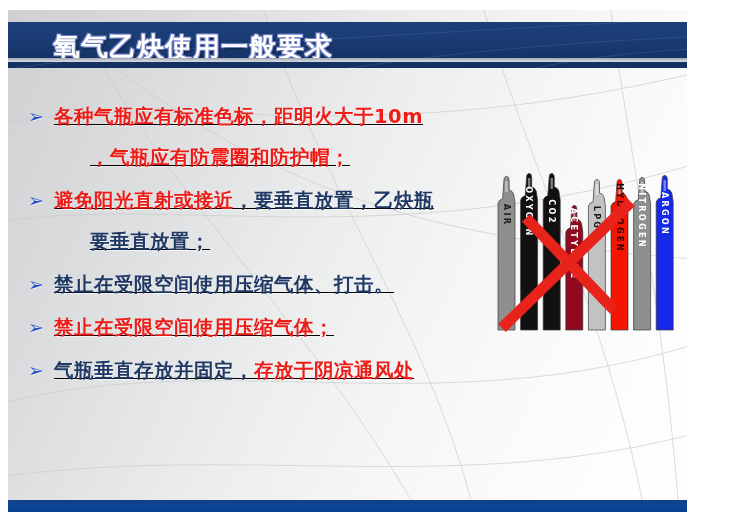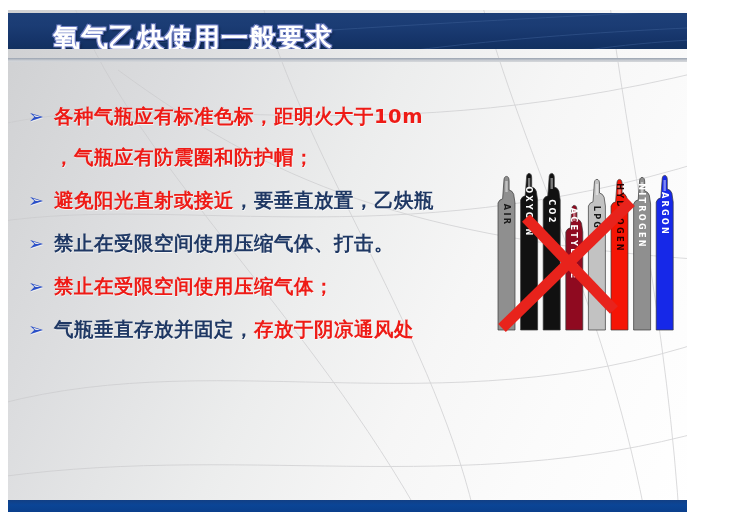--- a/index.html
+++ b/index.html
@@ -16,22 +16,22 @@
     overflow: hidden;
     background:
       linear-gradient(115deg, #cfd0d2 0%, #dcdddf 22%, #eceded 46%, #f6f6f6 64%, #fbfbfb 80%, #ffffff 100%);
   }
   
   #bgdeco { position:absolute; left:0; top:0; width:679px; height:502px; pointer-events:none; }
 
   
   #banner {
     position: absolute;
-    left: 0; top: 3px;
-    width: 679px; height: 36px;
+    left: 0; top: 12px;
+    width: 679px; height: 46px;
     background: linear-gradient(180deg,#1d3f77 0%, #1b3c74 35%, #16356a 70%, #12305f 100%);
     overflow: hidden;
   }
   #banner .sheen { position:absolute; left:0; top:0; width:679px; height:48px; }
   #banner-under {
     position:absolute; left:0; top:48px; width:679px; height:4px;
     background: linear-gradient(180deg,#9aa3b0 0%, #c8ccd2 60%, #d5d7da 100%);
   }
   #title {
     position: absolute;
@@ -71,22 +71,22 @@
     position: absolute;
     left: 6px; top: 0;
     width: 26px;
     height: 41px;
     line-height: 41px;
     color: #2b50c8;
     font-size: 19px;
     font-weight: bold;
     text-shadow: 0.6px 0.6px 0 rgba(255,255,255,.6);
   }
-  .line .txt { display:inline-block; padding-left: 32px; }
-  .line.cont .txt { padding-left: 0; }
+  .line .txt { display:inline-block; padding-left: 32px; text-decoration: underline; }
+  .line.cont .txt { padding-left: 0; margin-left: 36px; }
   .red  { color: #ee1b16; }
   .navy { color: #1f3864; }
 
   
   #art {
     position: absolute;
     left: 478px; top: 150px;
     width: 200px; height: 200px;
   }
 </style>
@@ -121,20 +121,21 @@
   </div>
   <div id="banner-under"></div>
 
   <div id="bullets">
       <div class="blk">
         <div class="line"><span class="arrow">➢</span><span class="txt"><span class="red">各种气瓶应有标准色标，距明火大于10m</span></span></div>
         <div class="line cont"><span class="txt"><span class="red">，气瓶应有防震圈和防护帽；</span></span></div>
       </div>
       <div class="blk">
         <div class="line"><span class="arrow">➢</span><span class="txt"><span class="red">避免阳光直射或接近</span><span class="navy">，要垂直放置，乙炔瓶</span></span></div>
+        <div class="line cont"><span class="txt"><span class="navy">要垂直放置；</span></span></div>
       </div>
       <div class="blk">
         <div class="line"><span class="arrow">➢</span><span class="txt"><span class="navy">禁止在受限空间使用压缩气体、打击。</span></span></div>
       </div>
       <div class="blk">
         <div class="line"><span class="arrow">➢</span><span class="txt"><span class="red">禁止在受限空间使用压缩气体；</span></span></div>
       </div>
       <div class="blk">
         <div class="line"><span class="arrow">➢</span><span class="txt"><span class="navy">气瓶垂直存放并固定，</span><span class="red">存放于阴凉通风处</span></span></div>
       </div>

